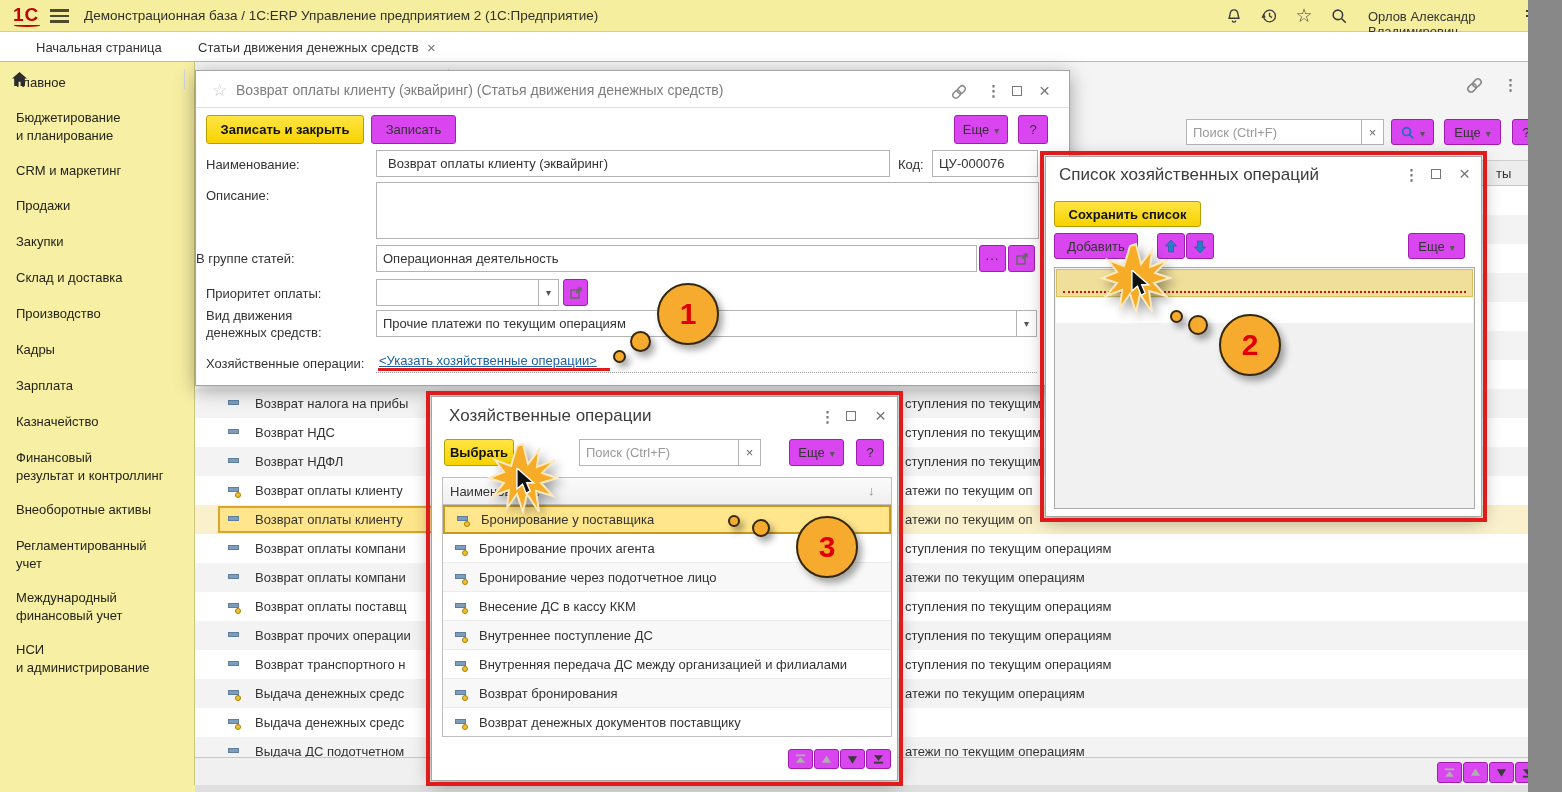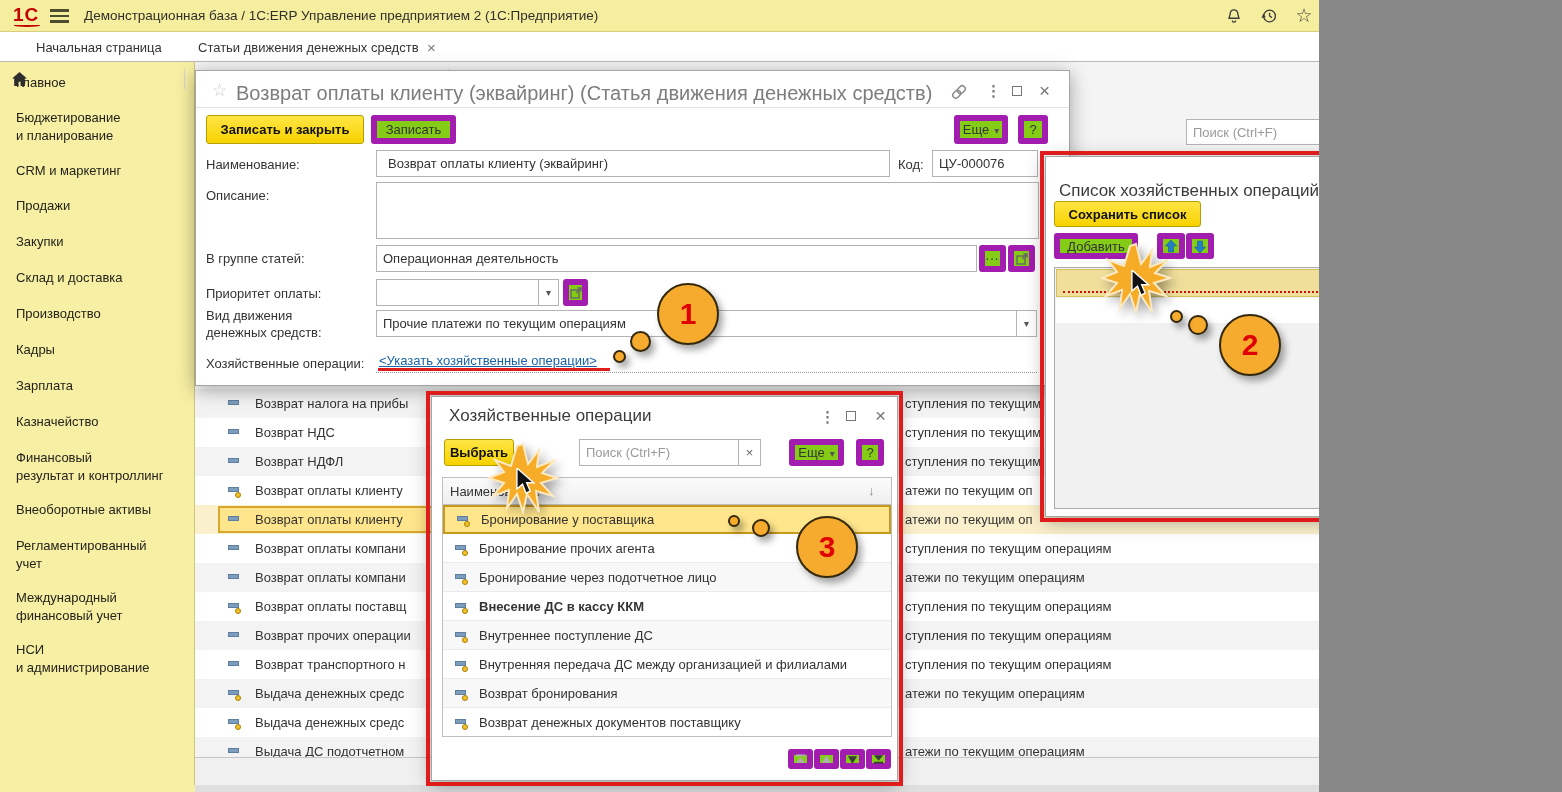--- a/index.html
+++ b/index.html
@@ -1,17 +1,17 @@
 <!DOCTYPE html>
 <html><head>
 <meta charset="utf-8">
 <style>
   html,body{margin:0;padding:0;background:#888;}
   *{box-sizing:border-box;font-family:"Liberation Sans", sans-serif;}
-  .screen{position:relative;width:1319px;height:792px;background:#F4F4F4;overflow:hidden;font-size:13px;color:#333;}
+  .screen{position:relative;width:1528px;height:792px;background:#F4F4F4;overflow:hidden;font-size:13px;color:#333;}
   .abs{position:absolute;}
 
   
   .topbar{left:0;top:0;width:1562px;height:32px;background:#F6EE9F;border-bottom:1px solid #D8CE7C;z-index:5;}
   .logo{left:13px;top:4px;color:#C40000;font-weight:bold;font-size:19px;letter-spacing:1px;}
   .logo-swoosh{left:14px;top:24px;width:26px;height:3px;border-bottom:2px solid #C40000;border-radius:0 0 60% 60%;}
   .burger span{display:block;width:19px;height:2.5px;background:#4d4d2e;margin:3px 0;}
   .tb-title{left:84px;top:8px;font-size:13.5px;color:#30302a;}
   .tb-user{top:9px;color:#333;}
   .tb-ico{width:22px;height:22px;display:flex;align-items:center;justify-content:center;color:#3c3c3c;}
@@ -37,39 +37,39 @@
   .bg-row{position:absolute;left:0;width:1350px;height:29px;}
   .bg-row .nm{position:absolute;left:45px;top:7px;width:190px;overflow:hidden;white-space:nowrap;}
   .bg-row .tp{position:absolute;left:710px;top:7px;white-space:nowrap;}
   .sel-cell{position:absolute;left:23px;top:1px;width:560px;height:27px;background:#FFE68C;border:2px solid #D9A62E;}
   .bottom-toolbar{left:195px;top:757px;width:1350px;height:28px;background:#F0F0F0;border-top:1px solid #C6C6C6;z-index:1;}
   .right-strip{left:1545px;top:62px;width:17px;height:730px;background:#F6EFA8;border-left:1px solid #CCC37D;z-index:1;}
   .bottom-strip{left:195px;top:785px;width:1350px;height:7px;background:#DFDFDF;z-index:1;}
   .bottom-strip-l{left:0;top:785px;width:195px;height:7px;background:#F7EFA3;z-index:1;}
 
   
-  .btn{background:#84cc16;border:6px solid #a21caf;border-radius:3px;display:flex;align-items:center;justify-content:center;gap:5px;color:#333;cursor:default;}
+  .btn{background:#d946ef;border:1px solid #a21caf;border-radius:3px;display:flex;align-items:center;justify-content:center;gap:5px;color:#333;cursor:default;}
   .btn-yellow{background:linear-gradient(#FFE544,#F7D200);border:1px solid #B5A000;font-weight:bold;color:#111;}
   .input{background:#FFF;border:1px solid #B3B3B3;display:flex;align-items:center;padding:0 6px;overflow:hidden;white-space:nowrap;}
   .placeholder{color:#9a9a9a;}
   .caret::after{content:"▾";font-size:10px;color:#555;}
   .i-close::after{content:"×";}
   .i-kebab::after{content:"⋮";font-weight:bold;}
   .i-sort::after{content:"↓";color:#888;}
   .i-star::after{content:"☆";}
   .i-dots::after{content:"...";letter-spacing:1px;margin-top:-6px;}
   .maxi{width:10px;height:10px;border:1.5px solid #777;}
   .x-seg{border-left:1px solid #B3B3B3;width:22px;display:flex;align-items:center;justify-content:center;color:#666;}
   .flag{position:relative;width:15px;height:12px;display:inline-block;}
   .flag .bar{position:absolute;left:0;top:2px;width:11px;height:5px;background:#7C9DBC;border:1px solid #5D7E9E;}
   .flag .dt{position:absolute;left:7px;top:7px;width:6px;height:6px;border-radius:50%;background:#F2C12C;border:1px solid #A98000;}
 
   
   .dialog{background:#FFF;border:1px solid #A5A5A5;box-shadow:0 4px 18px rgba(0,0,0,.35);}
-  .dlg-title{font-size:20px;color:#7d7d7d;white-space:nowrap;}
+  .dlg-title{font-size:14px;color:#7d7d7d;white-space:nowrap;}
   .dlg-title-dark{font-size:17px;color:#3c3c3c;white-space:nowrap;}
   .fld-label{color:#333;}
   .link{color:#1B63A8;text-decoration:underline;cursor:pointer;white-space:nowrap;}
   .colhdr{background:linear-gradient(#FBFBFB,#EFEFEF);border:1px solid #BFBFBF;color:#333;}
   .lst-row{position:absolute;left:0;width:100%;height:29px;}
   .lst-row .nm{position:absolute;left:36px;top:7px;white-space:nowrap;}
   .sel-row{background:#FFE68C;border:2px solid #C9991C;}
 
   
   .redframe{border:4px solid #E01B1B;z-index:30;background:transparent;}
@@ -365,21 +365,21 @@
         <span>Возврат оплаты клиенту (эквайринг)</span>
       </div>
     <div class="abs fld-label" style="left:702px;top:86px;">Код:</div>
     <div class="abs input" style="left:736px;top:79px;width:106px;height:27px;">
         <span>ЦУ-000076</span>
       </div>
 
     <div class="abs fld-label" style="left:10px;top:117px;">Описание:</div>
     <div class="abs input" style="left:180px;top:111px;width:663px;height:57px;"></div>
 
-    <div class="abs fld-label" style="left:10px;top:180px;">В группе статей:</div>
+    <div class="abs fld-label" style="left:0;top:180px;">В группе статей:</div>
     <div class="abs input" style="left:180px;top:174px;width:601px;height:27px;">
         <span>Операционная деятельность</span>
       </div>
     <div class="abs btn i-dots" style="left:783px;top:174px;width:27px;height:27px;"></div>
     <div class="abs btn" style="left:812px;top:174px;width:27px;height:27px;">
       <svg width="12" height="12" viewBox="0 0 12 12" fill="none" stroke="#666" stroke-width="1.4">
           <rect x="1" y="3" width="8" height="8"></rect>
           <path d="M6 6l5-5M7.5 1H11v3.5"></path>
         </svg>
     </div>
@@ -402,21 +402,21 @@
       <span style="flex:1;">Прочие платежи по текущим операциям</span>
         <span class="x-seg caret" style="height:100%;width:20px;"></span>
     </div>
 
     <div class="abs fld-label" style="left:10px;top:285px;">Хозяйственные операции:</div>
     <div class="abs link" style="left:183px;top:282px;">&lt;Указать хозяйственные операции&gt;</div>
     <div class="abs" style="left:180px;top:301px;width:661px;border-bottom:1px dotted #9A9A9A;"></div>
   </div>
 
   <div class="abs dialog" style="left:1045px;top:156px;width:437px;height:361px;z-index:20;">
-    <div class="abs dlg-title-dark" style="left:13px;top:24px;">Список хозяйственных операций</div>
+    <div class="abs dlg-title-dark" style="left:13px;top:8px;">Список хозяйственных операций</div>
     <span class="abs i-kebab" style="left:358px;top:9px;color:#777;font-size:15px;"></span>
     <span class="abs maxi" style="left:385px;top:12px;"></span>
     <span class="abs i-close" style="left:413px;top:6px;color:#777;font-size:19px;"></span>
 
     <div class="abs btn btn-yellow" style="left:8px;top:44px;width:147px;height:26px;">
         <span>Сохранить список</span>
       </div>
 
     <div class="abs btn" style="left:8px;top:76px;width:84px;height:26px;">
         <span>Добавить</span>
@@ -485,21 +485,21 @@
           </span>
           <span class="nm">Бронирование прочих агента</span>
         </div>
         <div class="lst-row" style="top: 58px; background: rgb(248, 248, 248); border-bottom: 1px solid rgb(235, 235, 235);">
           <span class="flag" style="position: absolute; left: 12px; top: 9px;">
             <span class="bar"></span>
             <span class="dt"></span>
           </span>
           <span class="nm">Бронирование через подотчетное лицо</span>
         </div>
-        <div class="lst-row" style="top: 87px; background: rgb(255, 255, 255); border-bottom: 1px solid rgb(235, 235, 235); font-weight: bold;">
+        <div class="lst-row" style="top: 87px; background: rgb(255, 255, 255); border-bottom: 1px solid rgb(235, 235, 235);">
           <span class="flag" style="position: absolute; left: 12px; top: 9px;">
             <span class="bar"></span>
             <span class="dt"></span>
           </span>
           <span class="nm">Внесение ДС в кассу ККМ</span>
         </div>
         <div class="lst-row" style="top: 116px; background: rgb(248, 248, 248); border-bottom: 1px solid rgb(235, 235, 235);">
           <span class="flag" style="position: absolute; left: 12px; top: 9px;">
             <span class="bar"></span>
             <span class="dt"></span>

